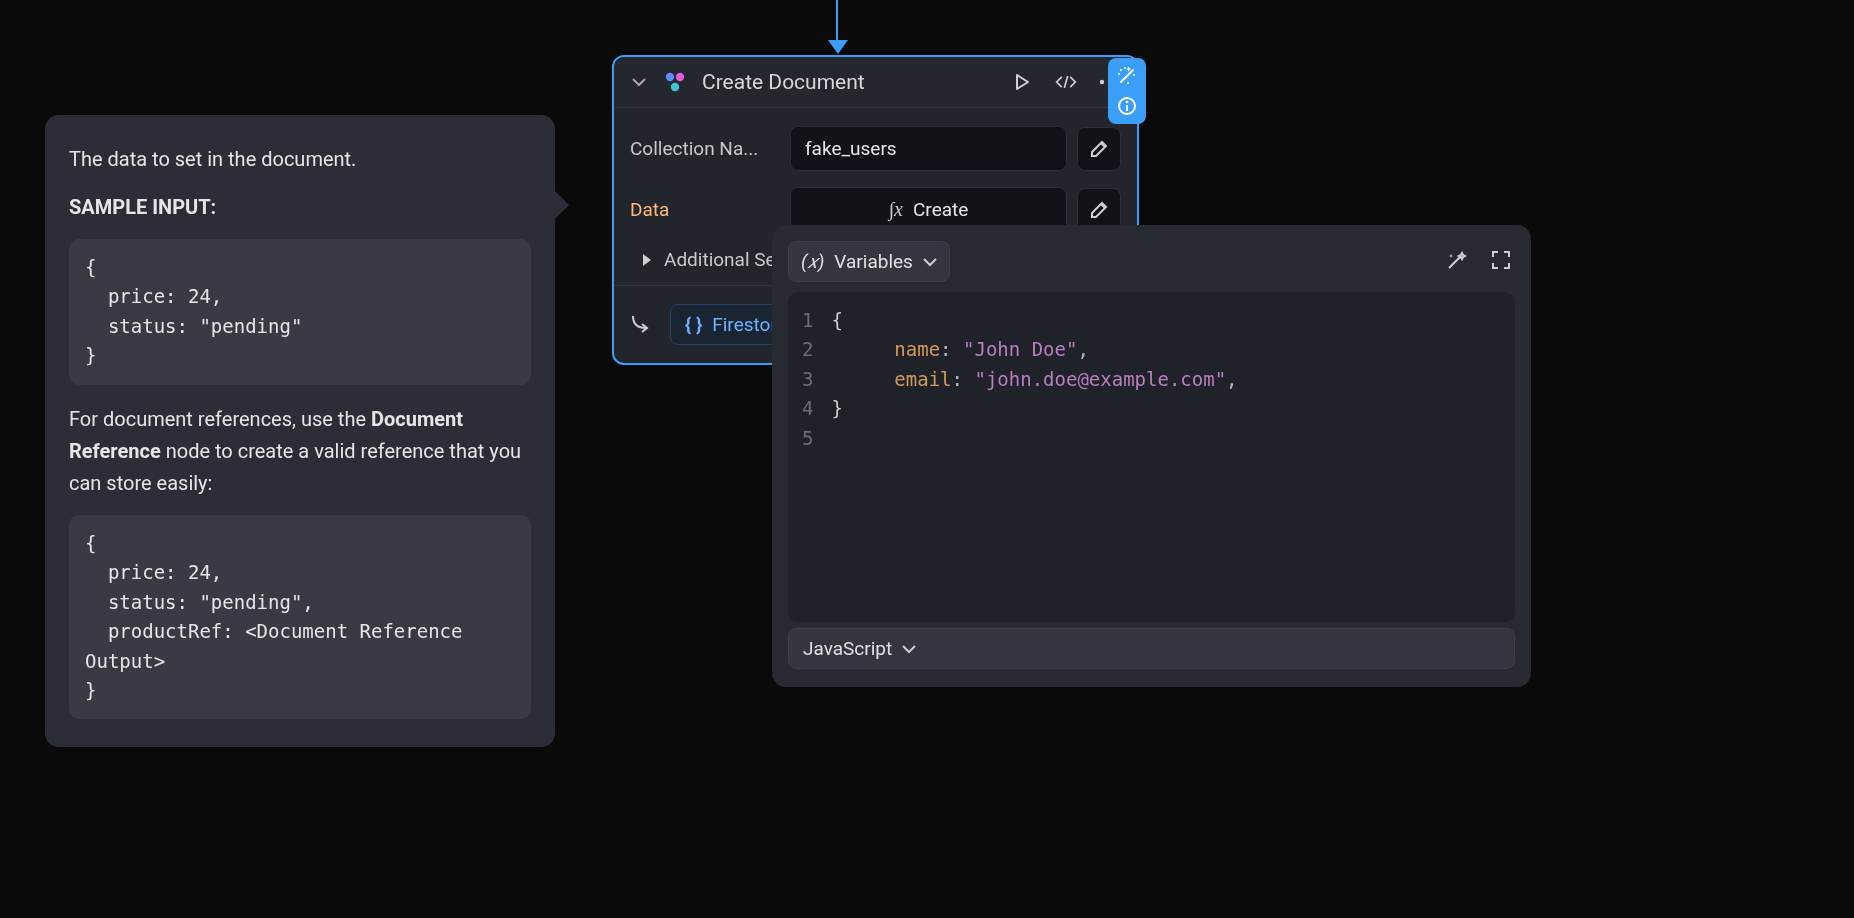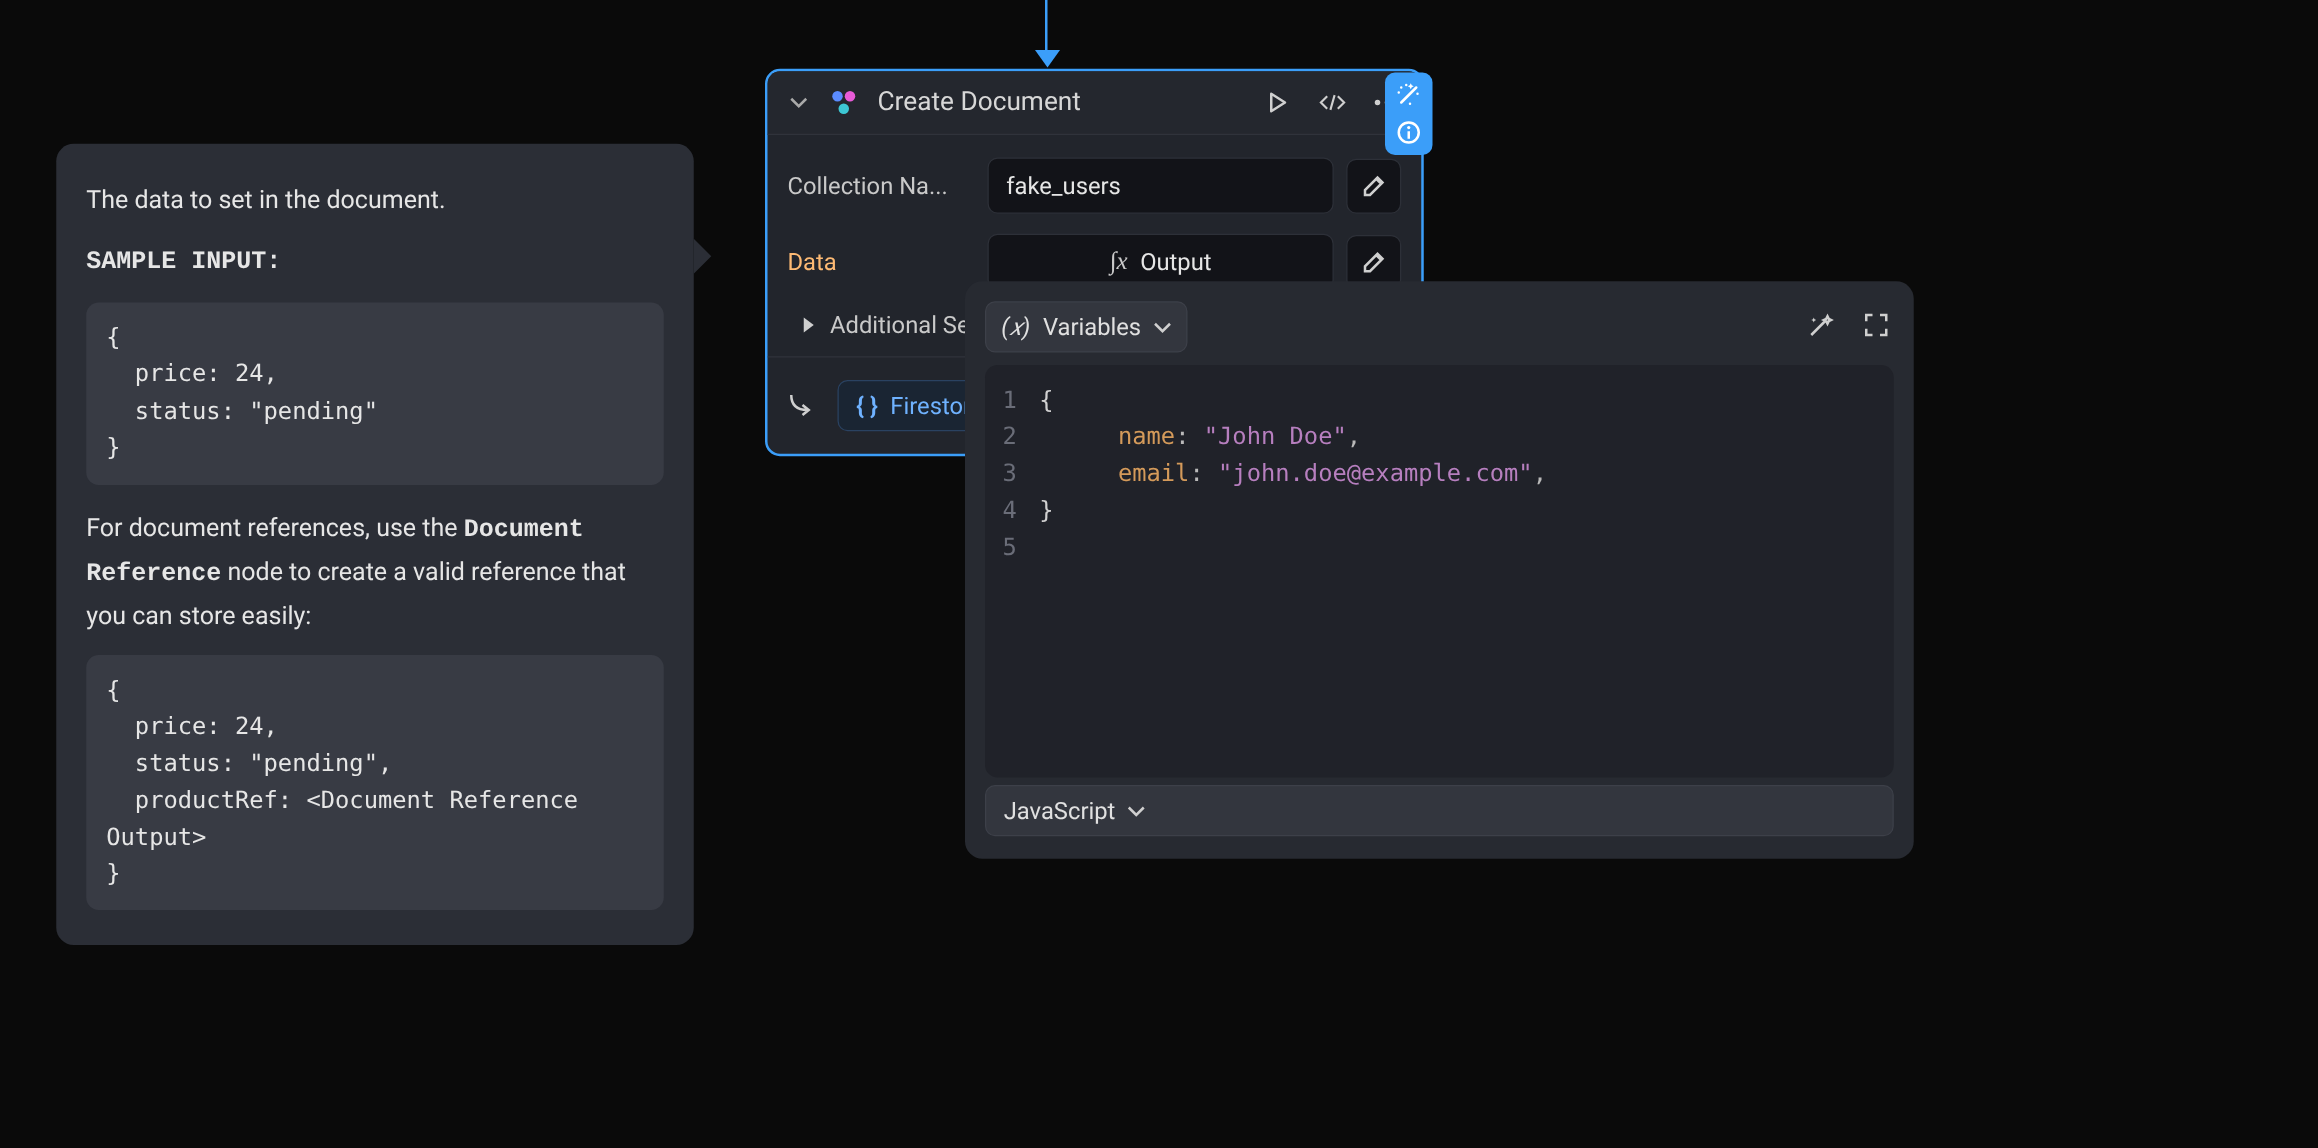--- a/index.html
+++ b/index.html
@@ -27,21 +27,21 @@
 .tooltip-pointer {
   position: absolute;
   right: -14px;
   top: 76px;
   width: 0; height: 0;
   border-top: 14px solid transparent;
   border-bottom: 14px solid transparent;
   border-left: 14px solid #2b2e36;
 }
 .tooltip p { margin-bottom: 16px; }
-.tooltip strong { font-weight: 700; font-family: Liberation Mono, monospace; }
+.tooltip strong { font-weight: 700; }
 .tooltip pre {
   background: #383b44;
   border-radius: 10px;
   padding: 14px 16px;
   font-family: "SF Mono", Menlo, Consolas, monospace;
   font-size: 19px;
   line-height: 1.55;
   color: #e6e6e6;
   margin: 10px 0 18px 0;
   white-space: pre-wrap;
@@ -280,21 +280,21 @@
           <svg width="20" height="20" viewBox="0 0 20 20">
               <path d="M3 17 L3 13 L13 3 L17 7 L7 17 Z M12 4 L16 8" fill="none" stroke="#cfcfcf" stroke-width="2"></path>
             </svg>
         </div>
       </div>
 
       <div class="row">
         <div class="row-label active">Data</div>
         <div class="row-value center">
           <span class="fx">∫x</span>
-          <span>Output</span>
+          <span>Create</span>
         </div>
         <div class="row-edit">
           <svg width="20" height="20" viewBox="0 0 20 20">
               <path d="M3 17 L3 13 L13 3 L17 7 L7 17 Z M12 4 L16 8" fill="none" stroke="#cfcfcf" stroke-width="2"></path>
             </svg>
         </div>
       </div>
 
       <div class="expand-row">
         <svg class="caret" width="12" height="14" viewBox="0 0 12 14">

